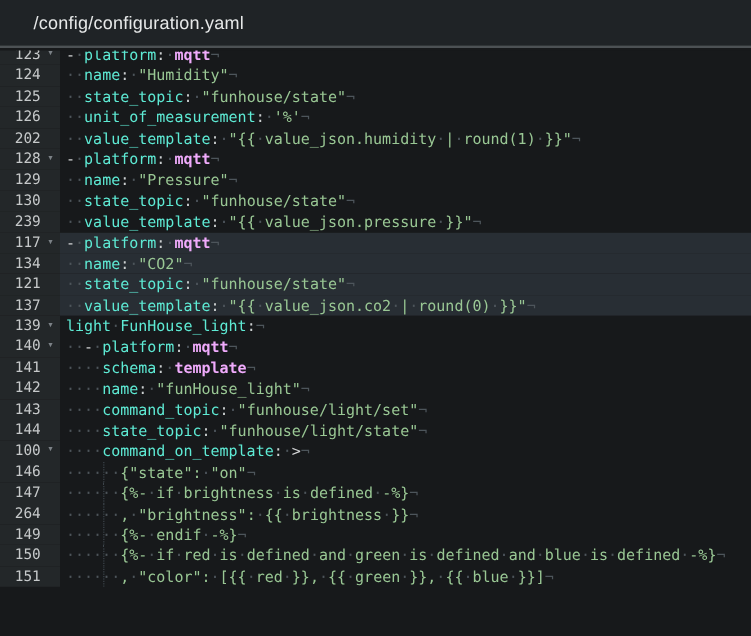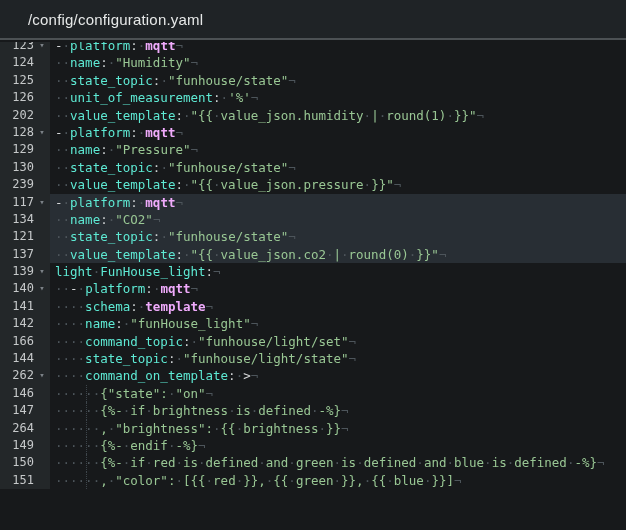--- a/index.html
+++ b/index.html
@@ -178,35 +178,35 @@
       </div>
       <div class="row">
         <div class="gutter">
           <span class="lnum">142</span>
           <span class="fold"></span>
         </div>
         <div class="code"><span class="tok-ws">····</span><span class="tok-key">name</span><span class="tok-pun">:</span><span class="tok-ws">·</span><span class="tok-str">"funHouse_light"</span><span class="tok-eol">¬</span></div>
       </div>
       <div class="row">
         <div class="gutter">
-          <span class="lnum">166</span>
+          <span class="lnum">143</span>
           <span class="fold"></span>
         </div>
         <div class="code"><span class="tok-ws">····</span><span class="tok-key">command_topic</span><span class="tok-pun">:</span><span class="tok-ws">·</span><span class="tok-str">"funhouse/light/set"</span><span class="tok-eol">¬</span></div>
       </div>
       <div class="row">
         <div class="gutter">
           <span class="lnum">144</span>
           <span class="fold"></span>
         </div>
         <div class="code"><span class="tok-ws">····</span><span class="tok-key">state_topic</span><span class="tok-pun">:</span><span class="tok-ws">·</span><span class="tok-str">"funhouse/light/state"</span><span class="tok-eol">¬</span></div>
       </div>
       <div class="row">
         <div class="gutter">
-          <span class="lnum">262</span>
+          <span class="lnum">100</span>
           <span class="fold">▾</span>
         </div>
         <div class="code"><span class="tok-ws">····</span><span class="tok-key">command_on_template</span><span class="tok-pun">:</span><span class="tok-ws">·</span><span class="tok-def">&gt;</span><span class="tok-eol">¬</span></div>
       </div>
       <div class="row">
         <div class="gutter">
           <span class="lnum">146</span>
           <span class="fold"></span>
         </div>
         <div class="code"><div class="guide"></div><span class="tok-ws">······</span><span class="tok-str">{"state":</span><span class="tok-ws">·</span><span class="tok-str">"on"</span><span class="tok-eol">¬</span></div>

